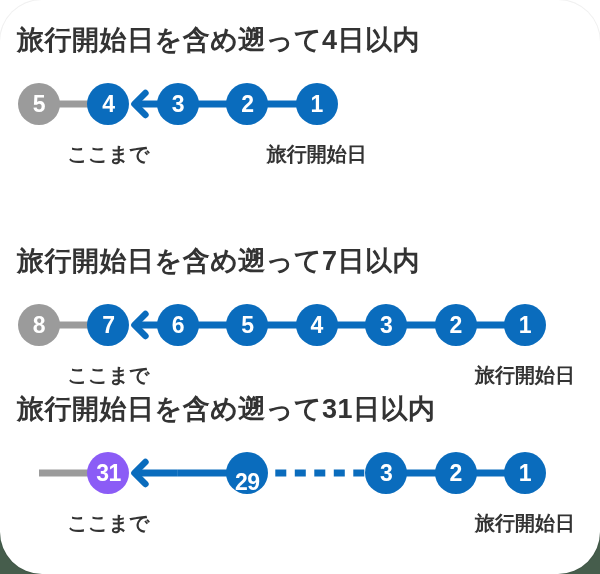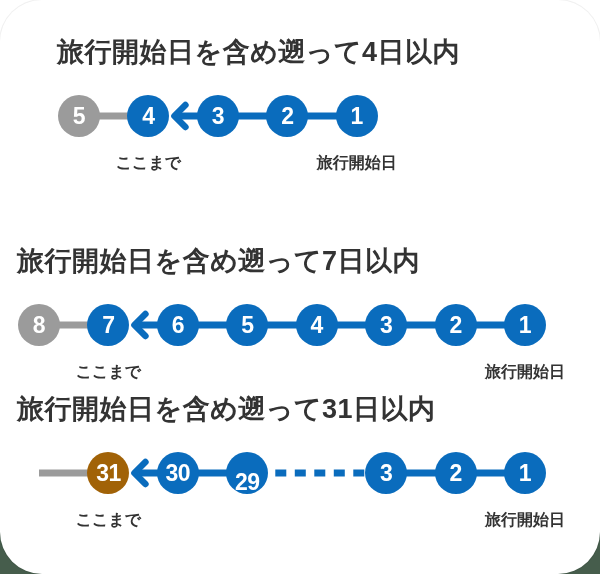--- a/index.html
+++ b/index.html
@@ -39,32 +39,32 @@
     color: #ffffff;
     font-size: 23px;
     font-weight: 700;
     letter-spacing: -0.5px;
     line-height: 1;
   }
   .annotation {
     position: absolute;
     top: 69px;
     transform: translateX(-50%);
-    font-size: 16px;
+    font-size: 20px;
     font-weight: 600;
     color: #333333;
     white-space: nowrap;
     z-index: 2;
   }
 </style>
 </head>
 <body>
 
 <div class="card" id="card">
-    <section class="section" style="top: 36px; margin-left: 40px;">
+    <section class="section" style="top: 24px;">
       <h2>旅行開始日を含め遡って4日以内</h2>
       <div class="diagram">
         <svg width="600" height="102" viewBox="0 0 600 102">
           <line x1="39" y1="32" x2="108.43" y2="32" stroke="#9b9b9b" stroke-width="7"></line>
           <line x1="138.43" y1="32" x2="177.86" y2="32" stroke="#0a6cbd" stroke-width="7"></line>
           <polyline points="145.43,21 134.43,32 145.43,43" fill="none" stroke="#0a6cbd" stroke-width="6.5" stroke-linecap="round" stroke-linejoin="round"></polyline>
           <line x1="177.86" y1="32" x2="247.29000000000002" y2="32" stroke="#0a6cbd" stroke-width="7"></line>
           <line x1="247.29000000000002" y1="32" x2="316.72" y2="32" stroke="#0a6cbd" stroke-width="7"></line>
         </svg>
         <div class="node" style="left: 18px; top: 11px; background: rgb(155, 155, 155);">
@@ -132,25 +132,22 @@
       <div class="diagram">
         <svg width="600" height="102" viewBox="0 0 600 102">
           <line x1="39" y1="32" x2="108.43" y2="32" stroke="#9b9b9b" stroke-width="7"></line>
           <line x1="138.43" y1="32" x2="177.86" y2="32" stroke="#0a6cbd" stroke-width="7"></line>
           <polyline points="145.43,21 134.43,32 145.43,43" fill="none" stroke="#0a6cbd" stroke-width="6.5" stroke-linecap="round" stroke-linejoin="round"></polyline>
           <line x1="177.86" y1="32" x2="247.29000000000002" y2="32" stroke="#0a6cbd" stroke-width="7"></line>
           <line x1="275.29" y1="32" x2="367.15000000000003" y2="32" stroke="#0a6cbd" stroke-width="7" stroke-dasharray="11 8.5"></line>
           <line x1="386.15000000000003" y1="32" x2="455.58000000000004" y2="32" stroke="#0a6cbd" stroke-width="7"></line>
           <line x1="455.58000000000004" y1="32" x2="525.01" y2="32" stroke="#0a6cbd" stroke-width="7"></line>
         </svg>
-        <div class="node" style="left: 87.43px; top: 11px; background: #a16207;">
+        <div class="node" style="left: 87.43px; top: 11px; background: #8b5cf6;">
           <span>31</span>
-        </div>
-        <div class="node" style="left: 156.86px; top: 11px; background: rgb(10, 108, 189);">
-          <span>30</span>
         </div>
         <div class="node" style="left: 226.29px; top: 11px; background: rgb(10, 108, 189); align-items: flex-end;">
           <span>29</span>
         </div>
         <div class="node" style="left: 365.15px; top: 11px; background: rgb(10, 108, 189);">
           <span>3</span>
         </div>
         <div class="node" style="left: 434.58px; top: 11px; background: rgb(10, 108, 189);">
           <span>2</span>
         </div>

